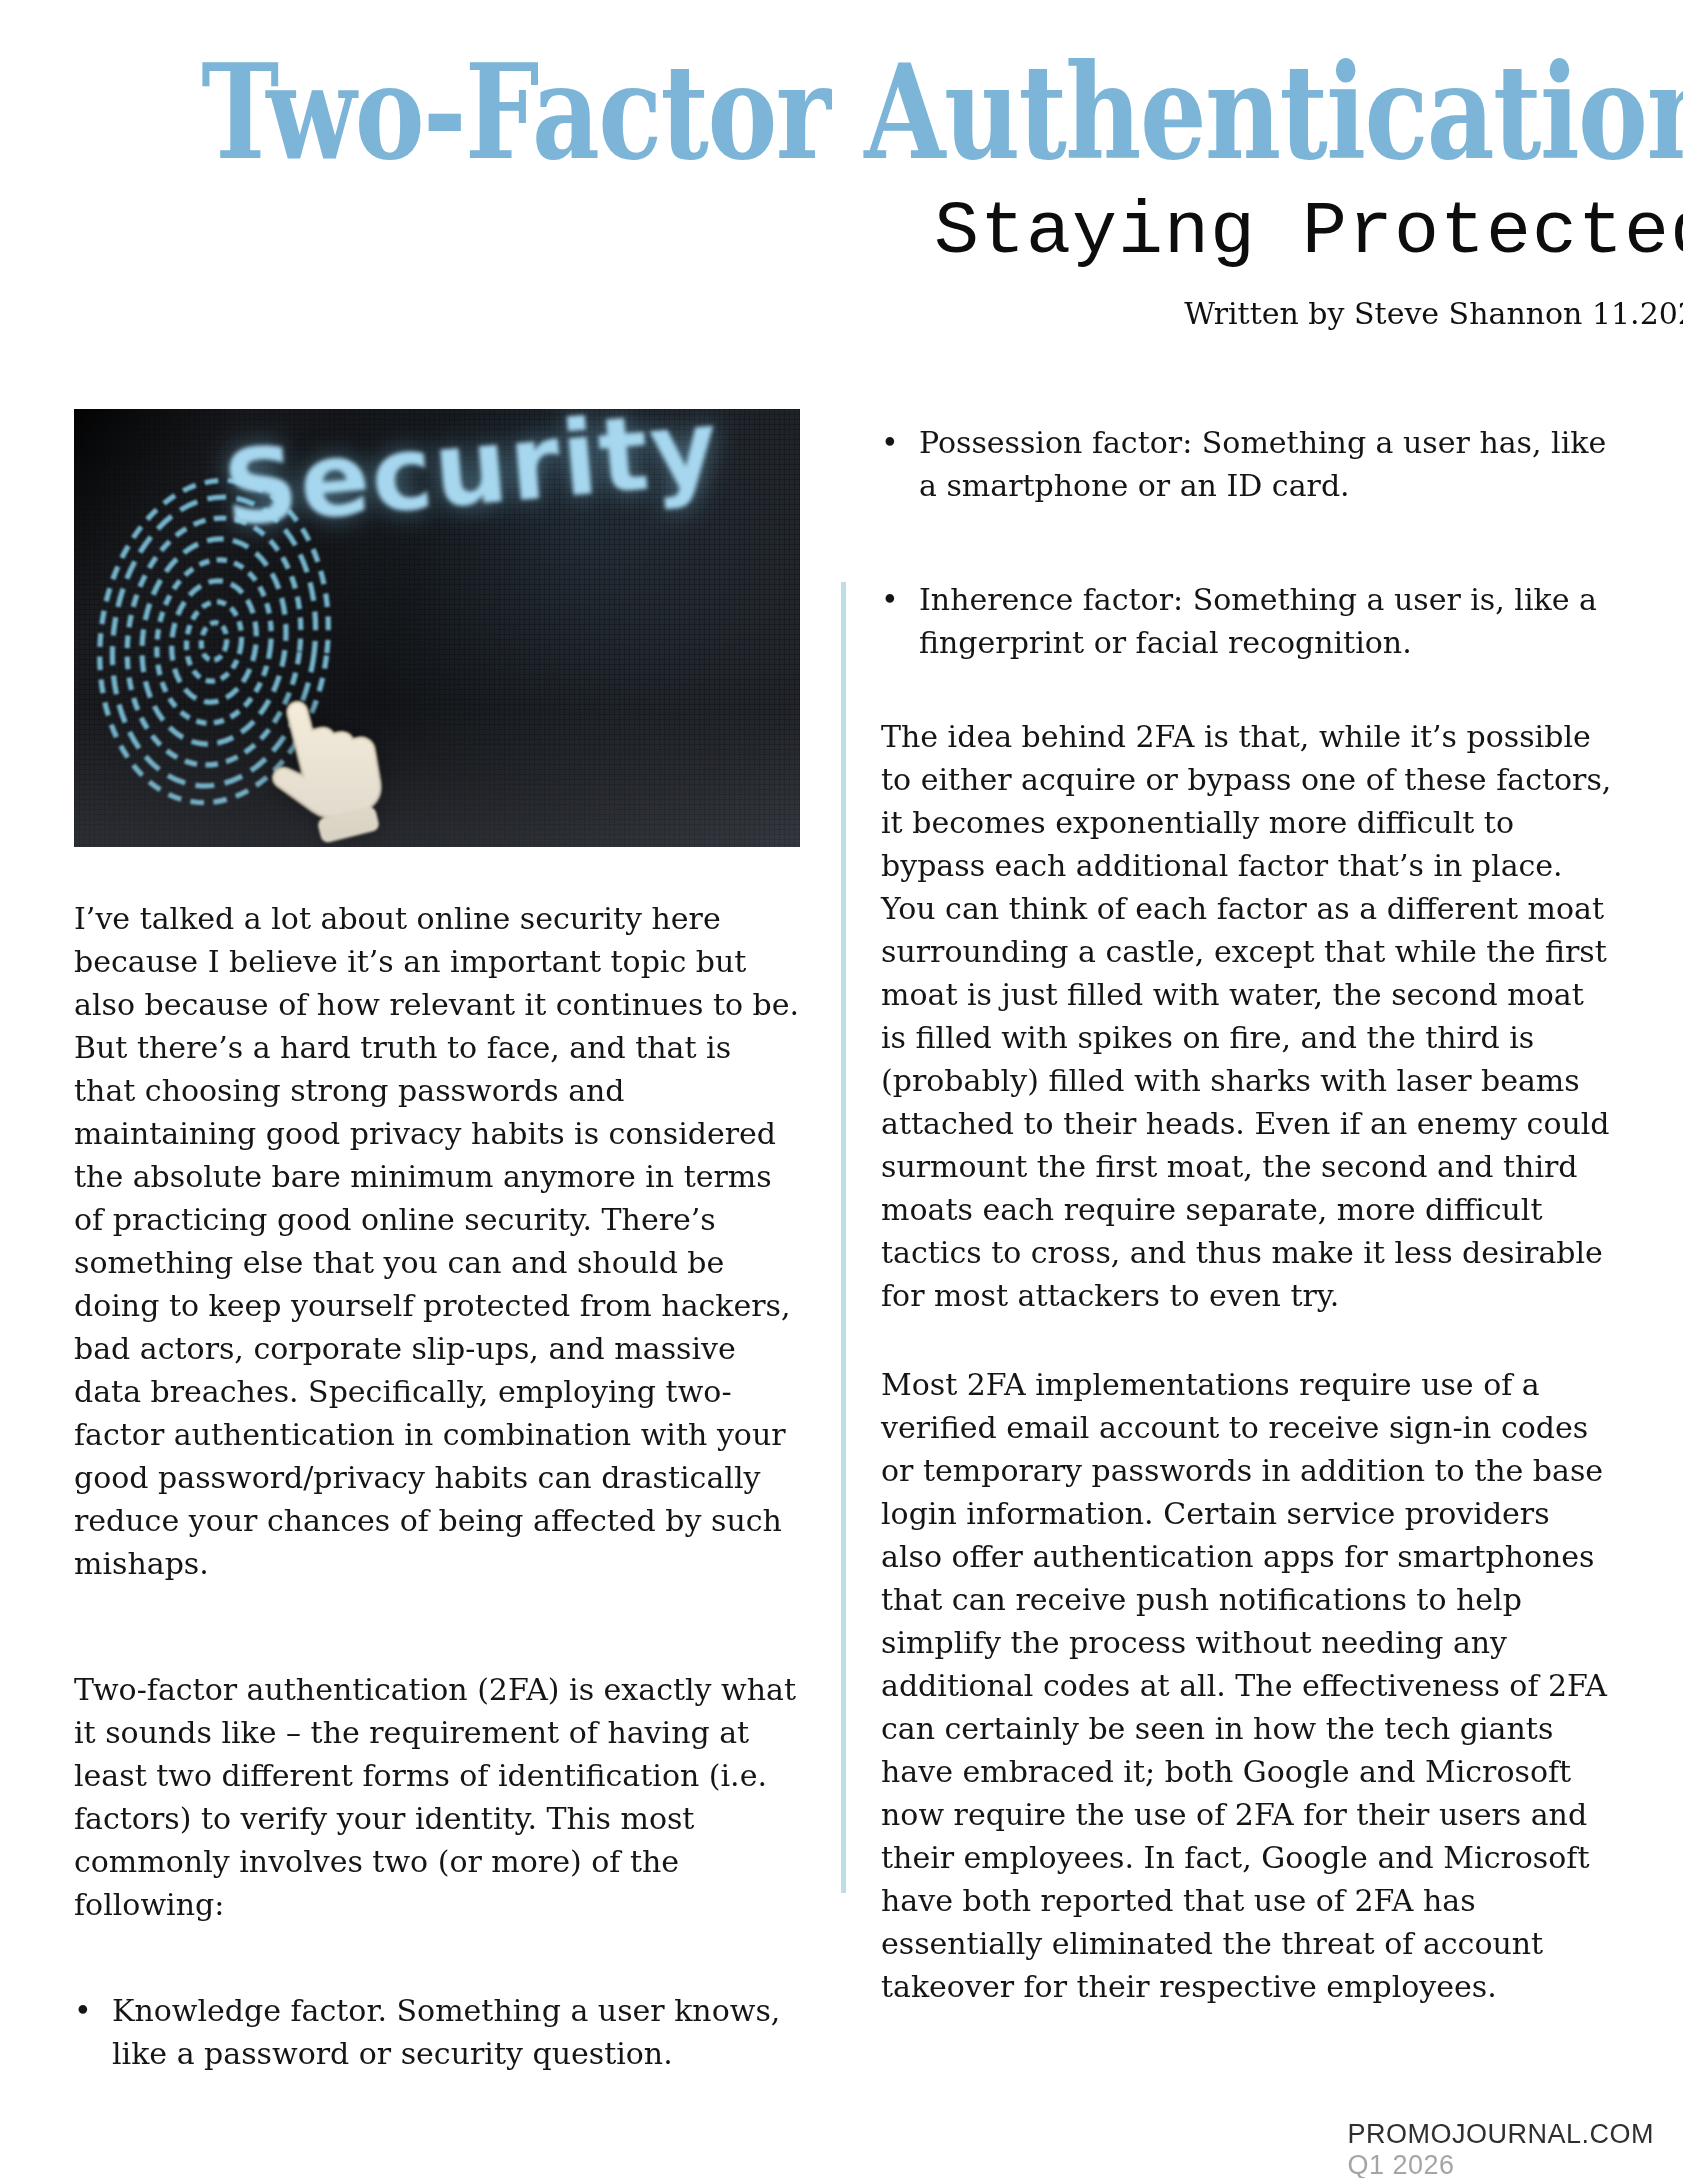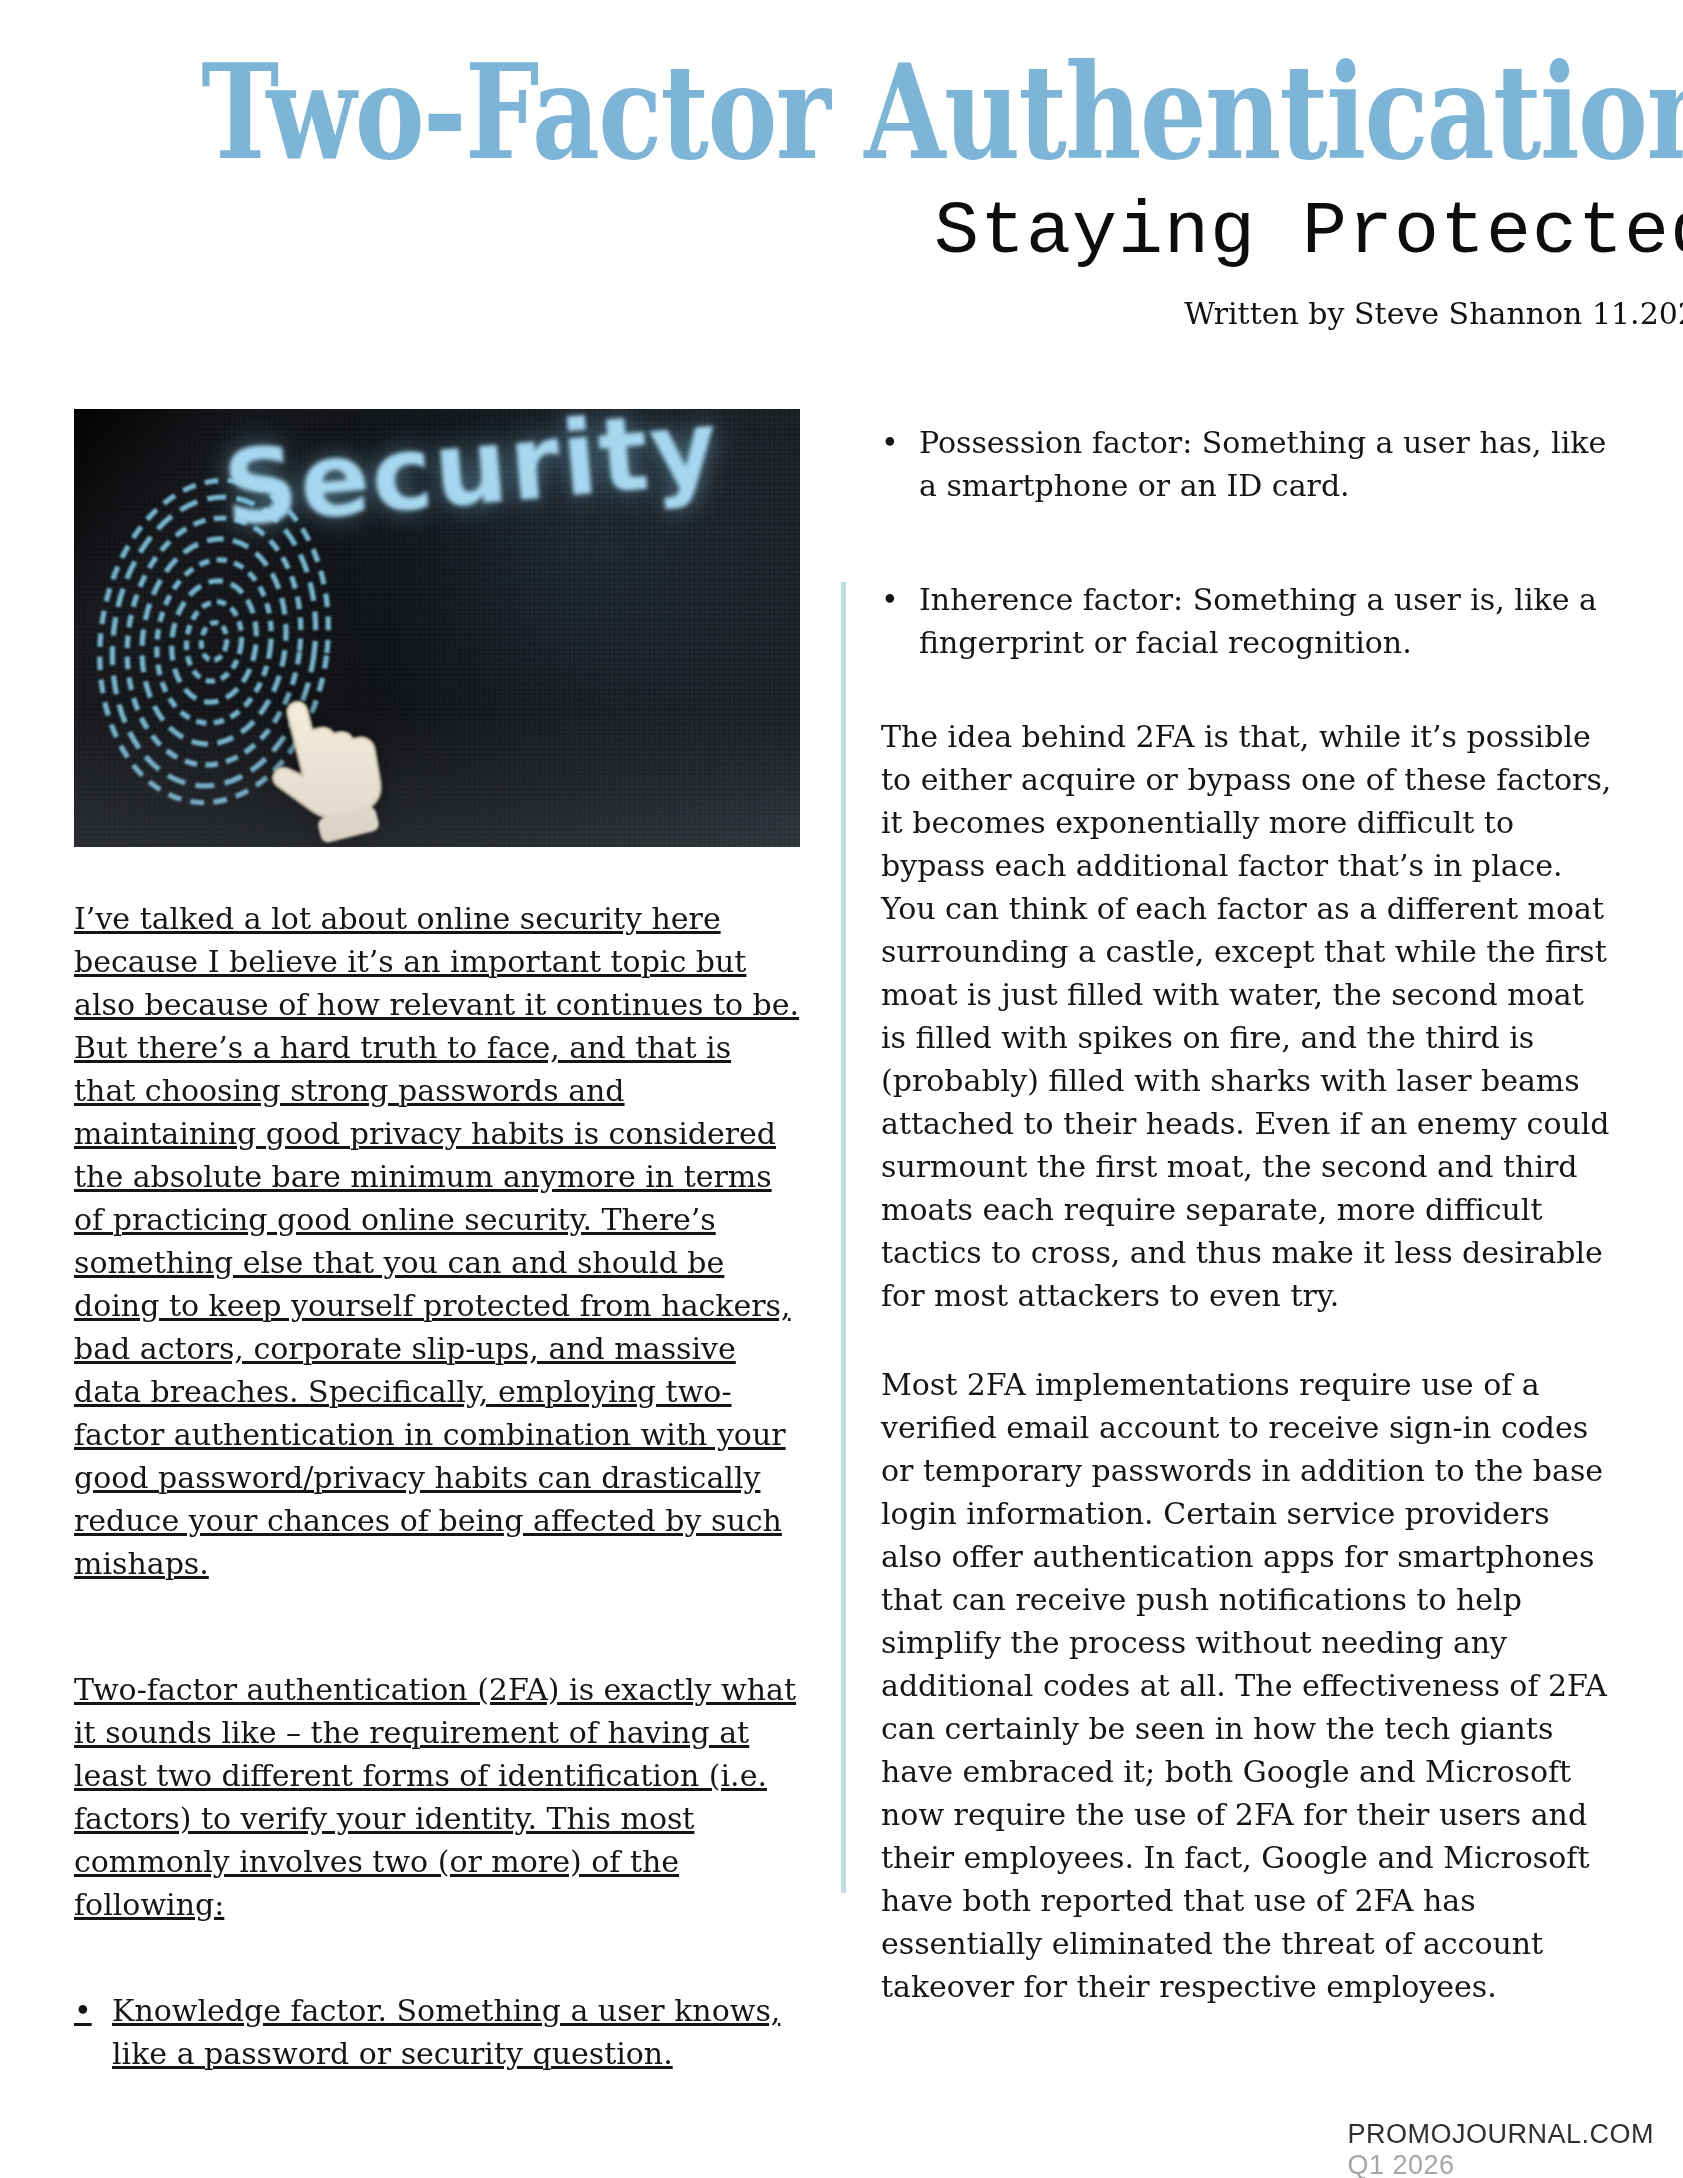--- a/index.html
+++ b/index.html
@@ -40,21 +40,21 @@
     font-size:30px;
     color:#111;
   }
 
   
   .columns{
     position:absolute;left:74px;top:409px;width:1541px;
     display:flex;gap:81px;
     font-size:30px;line-height:43px;
   }
-  .col-left{width:726px;flex:0 0 726px;text-decoration:underline;}
+  .col-left{width:726px;flex:0 0 726px;}
   .col-right{width:735px;flex:0 0 735px;padding-top:12px;}
   .col p{margin:0 0 83px 0;}
   .col p.tight{margin-bottom:63px;}
   .col p.last{margin-bottom:0;}
   .bullet-row{display:flex;margin:0 0 51px 0;}
   .bullet-row.gap-lg{margin-bottom:71px;}
   .bullet-row.last{margin-bottom:0;}
   .bullet-marker{flex:0 0 38px;}
   .bullet-text{flex:1;}
 

